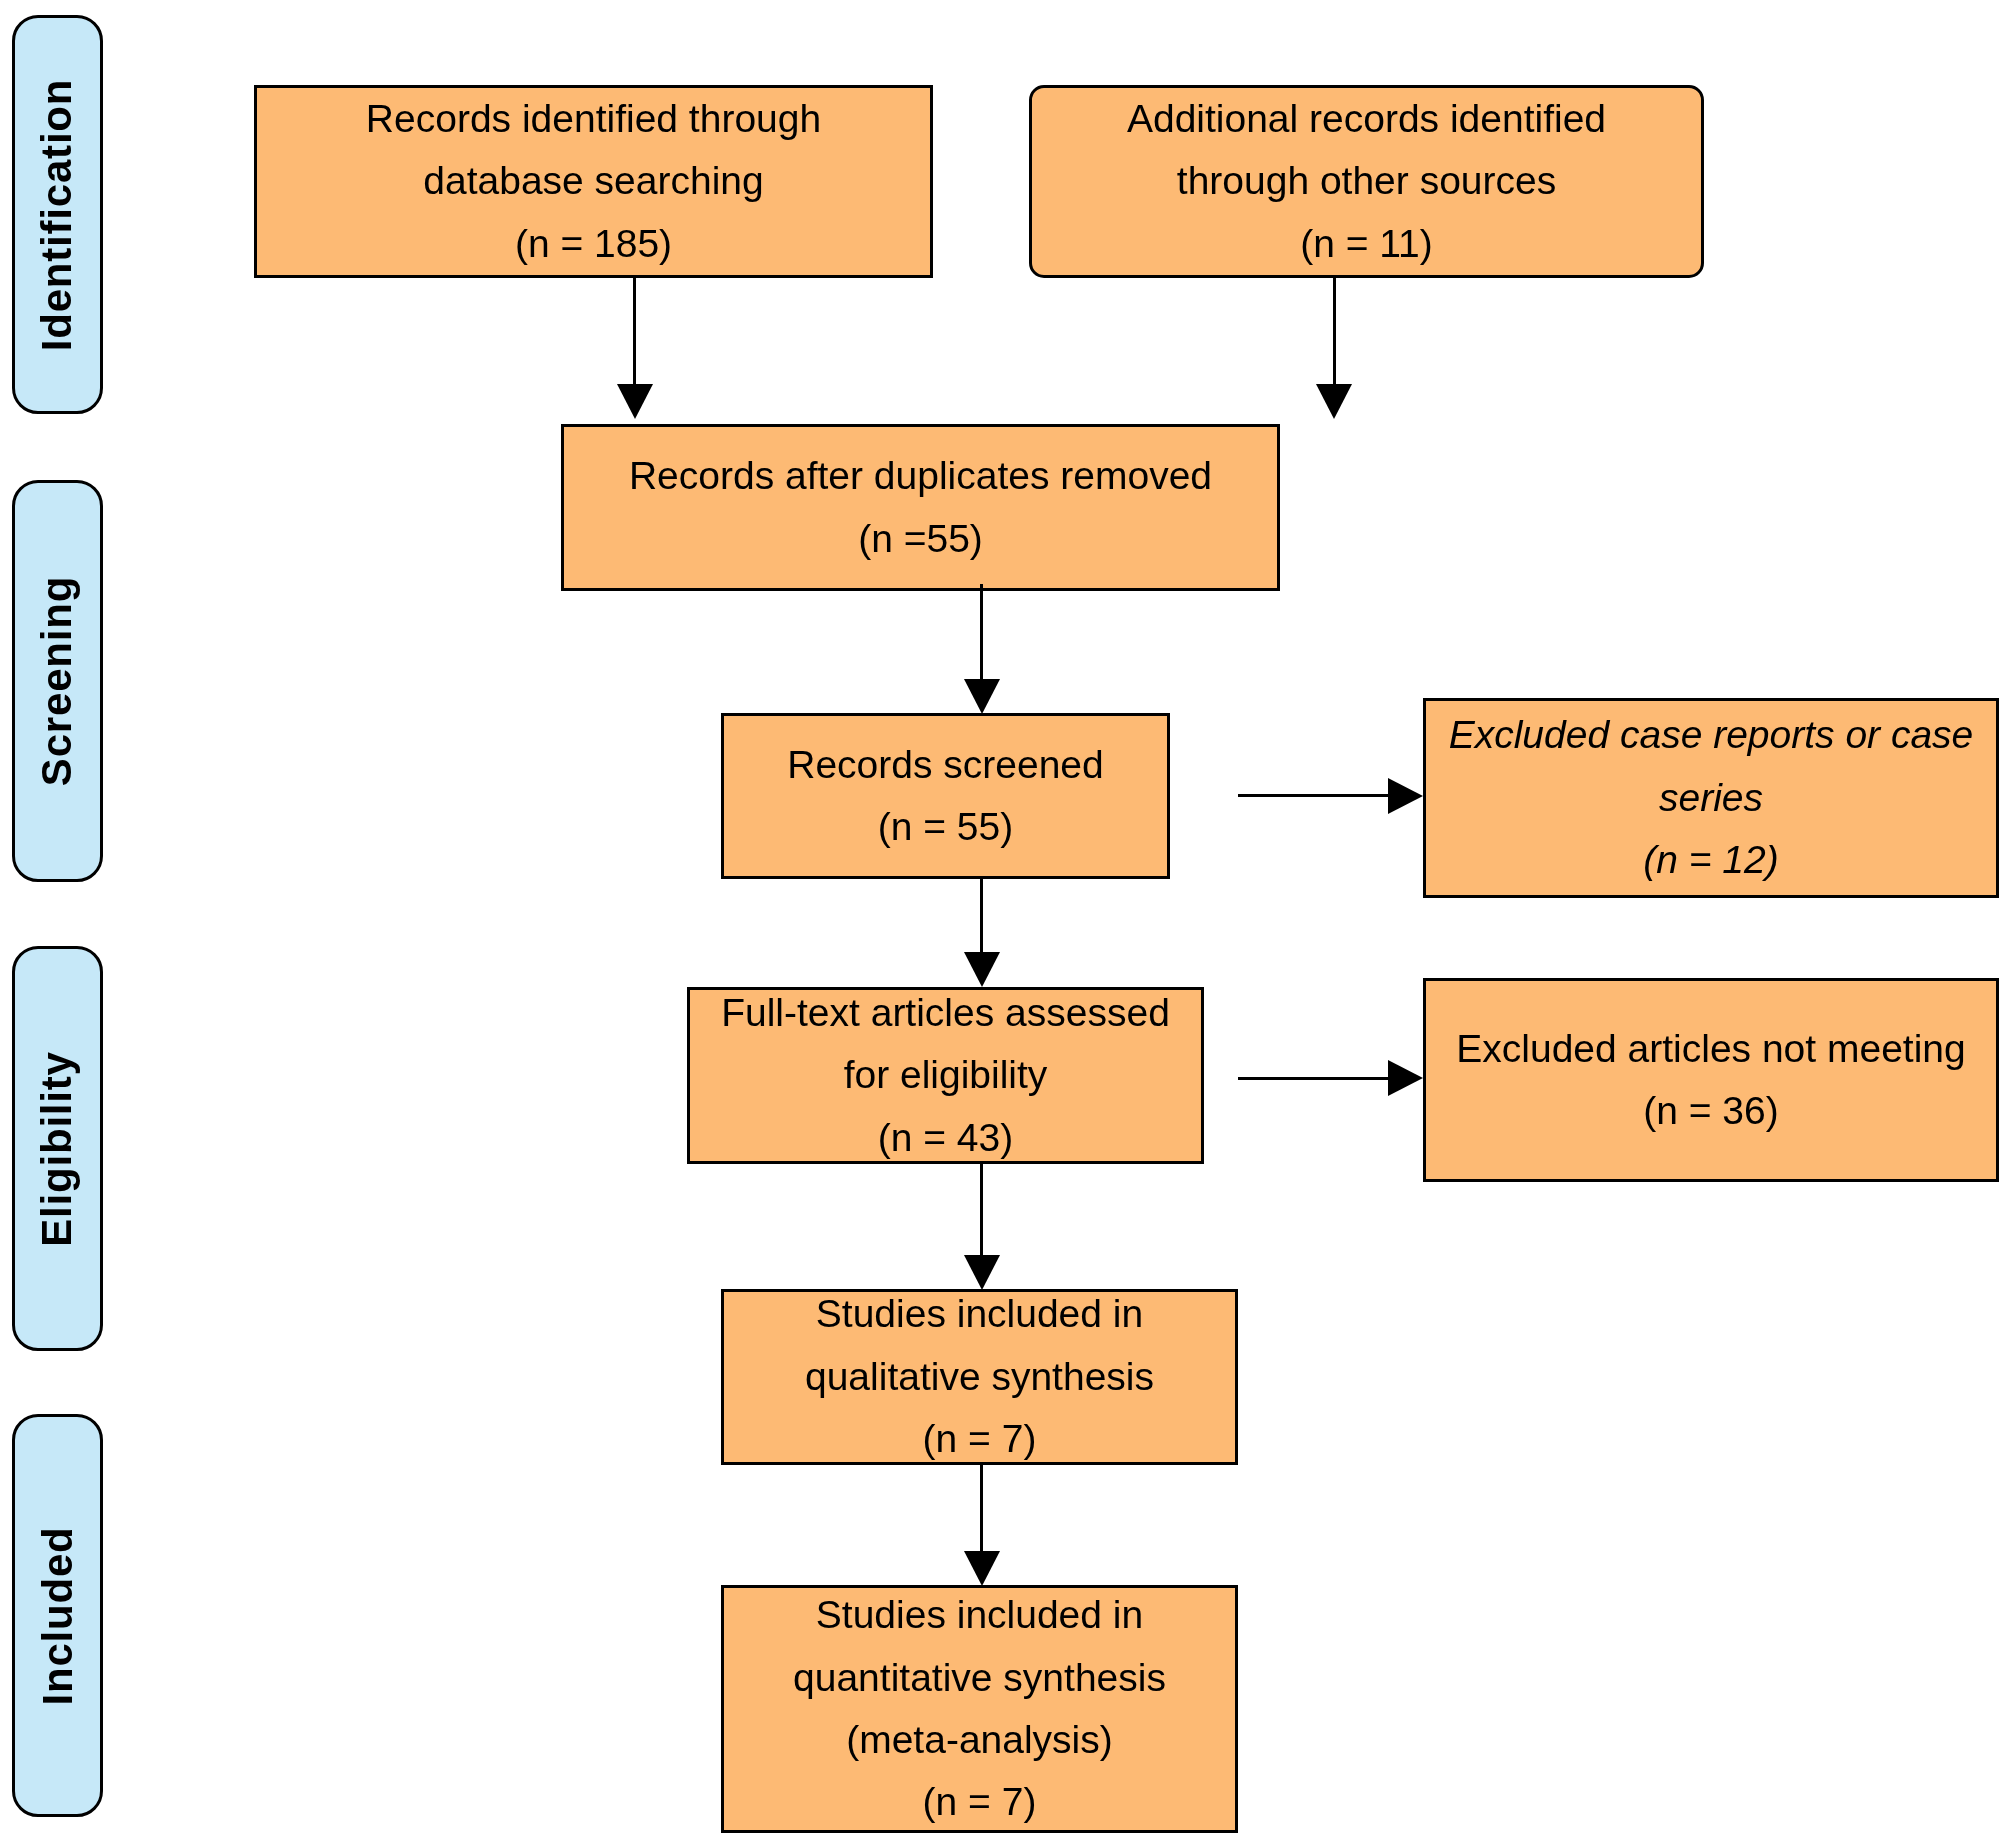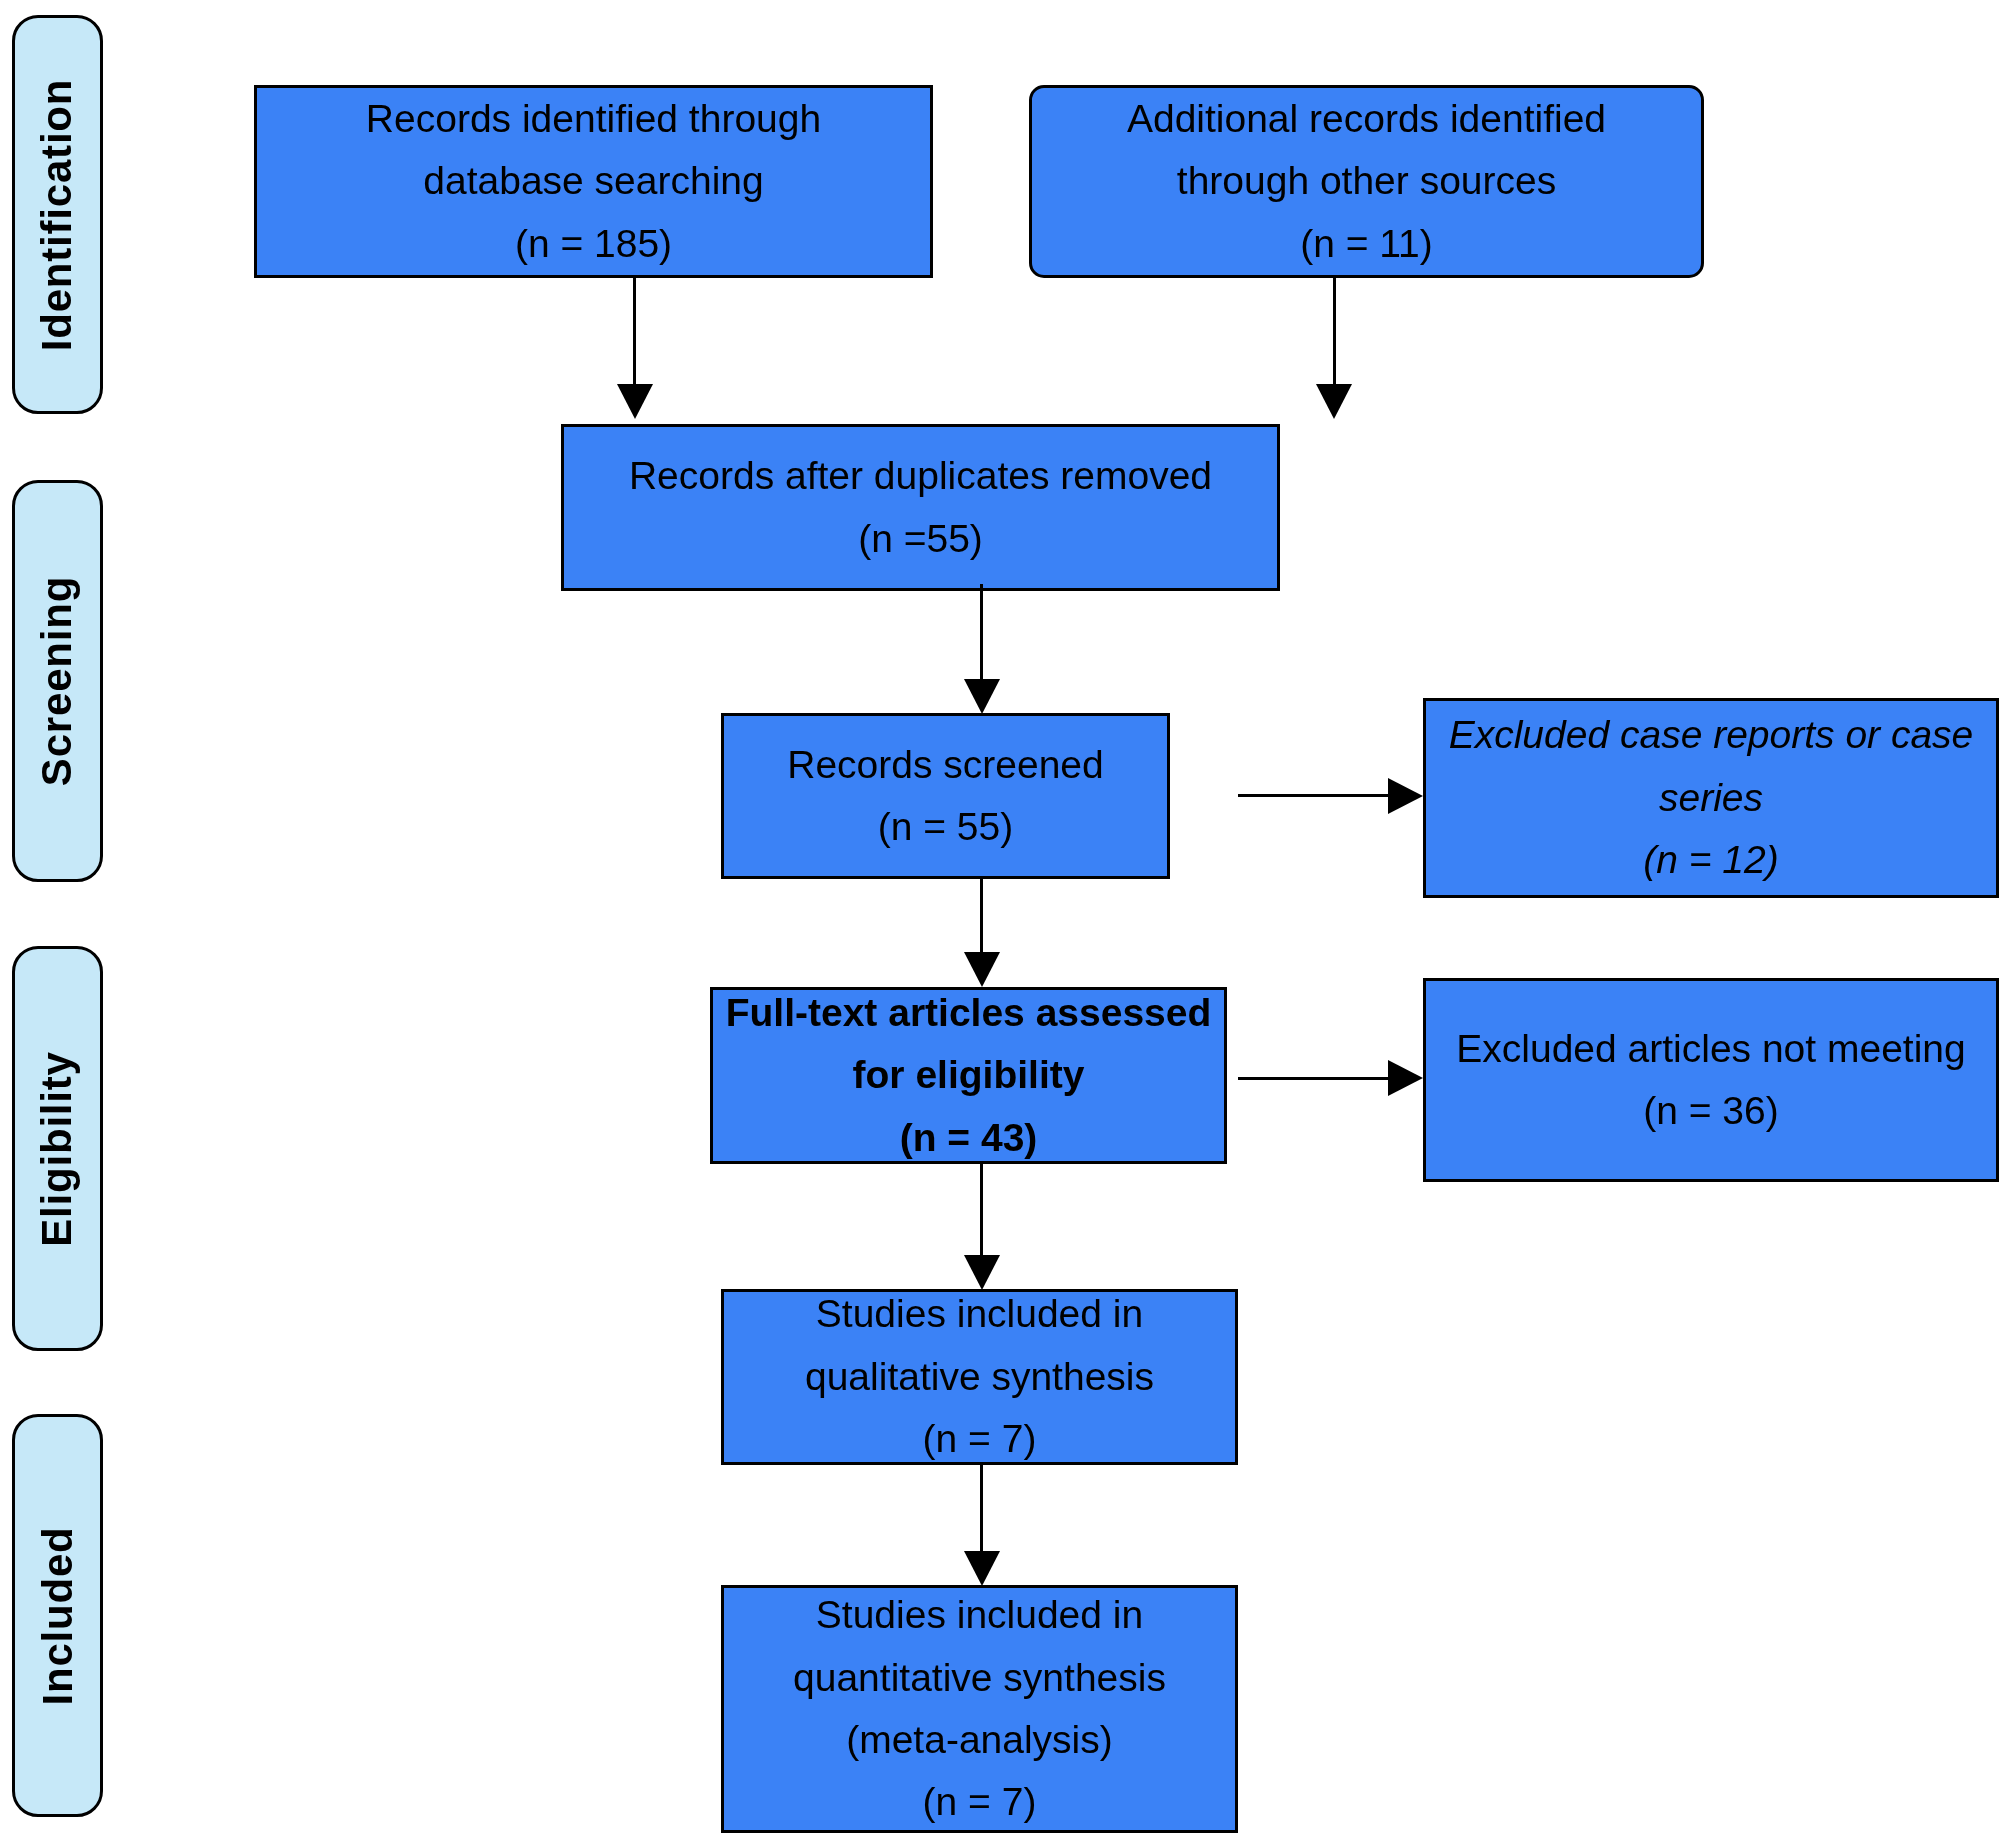--- a/index.html
+++ b/index.html
@@ -29,21 +29,21 @@
   }
   .stage .rot {
     transform: rotate(-90deg);
     white-space: nowrap;
     font-size: 42px;
     font-weight: bold;
     letter-spacing: 0.8px;
   }
   .node {
     position: absolute;
-    background: #3b82f6;
+    background: #fdba74;
     border: 3.9px solid #000000;
     box-sizing: border-box;
     display: flex;
     flex-direction: column;
     align-items: center;
     justify-content: center;
     text-align: center;
     font-size: 39px;
     line-height: 1.6;
     padding: 0 4.6px;
@@ -126,21 +126,21 @@
   <div class="head-right" style="left:1388px; top:778px;"></div>
   <div class="node" style="left:1423px; top:698px; width:576px; height:200px;font-style:italic;">
     <span class="ln">Excluded case reports or case</span>
     <span class="ln">series</span>
     <span class="ln">(n = 12)</span>
   </div>
 
   <div class="vline" style="left:980px; top:879px; height:75px;"></div>
   <div class="head-down" style="left:964px; top:952px;"></div>
 
-  <div class="node" style="left:710px; top:987px; width:517px; height:177px;font-weight:bold;">
+  <div class="node" style="left:687px; top:987px; width:517px; height:177px;">
     <span class="ln">Full-text articles assessed</span>
     <span class="ln">for eligibility</span>
     <span class="ln">(n = 43)</span>
   </div>
   <div class="hline" style="left:1238px; top:1077px; width:153px;"></div>
   <div class="head-right" style="left:1388px; top:1060px;"></div>
   <div class="node" style="left:1423px; top:978px; width:576px; height:204px;">
     <span class="ln">Excluded articles not meeting</span>
     <span class="ln">(n = 36)</span>
   </div>

